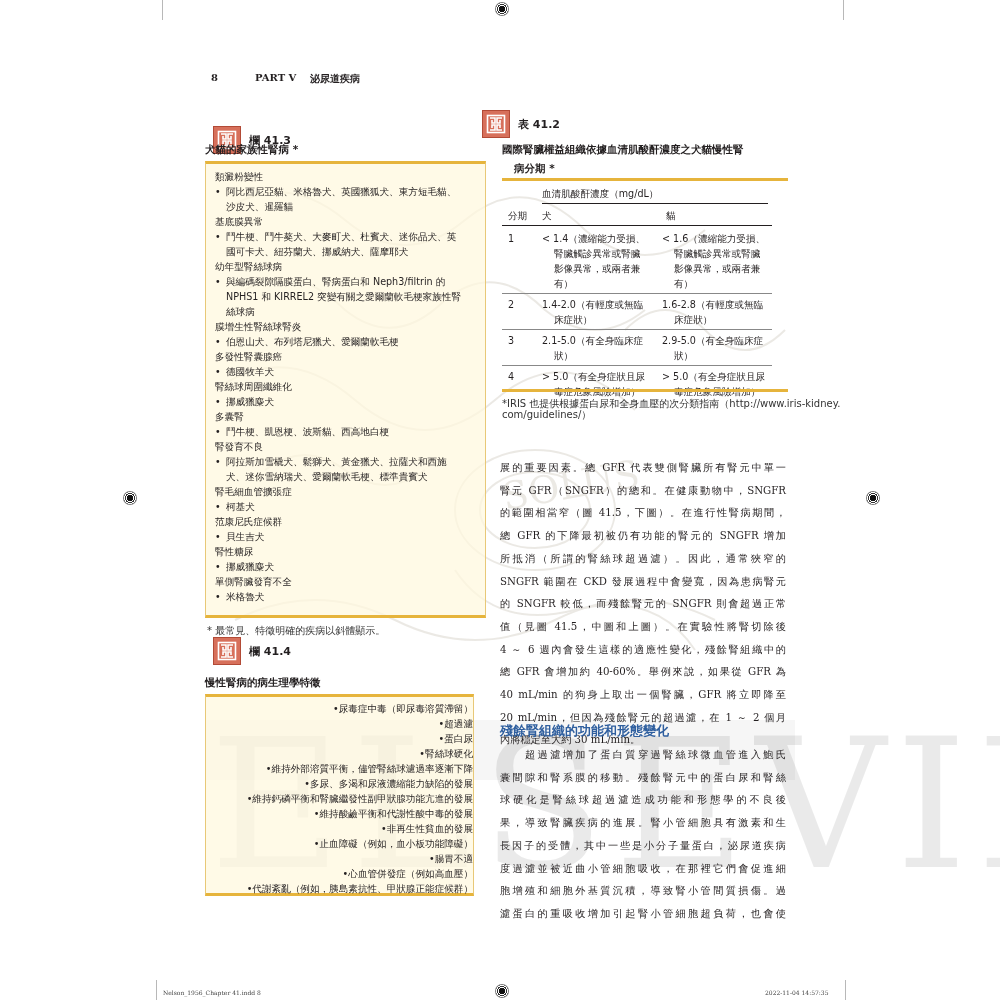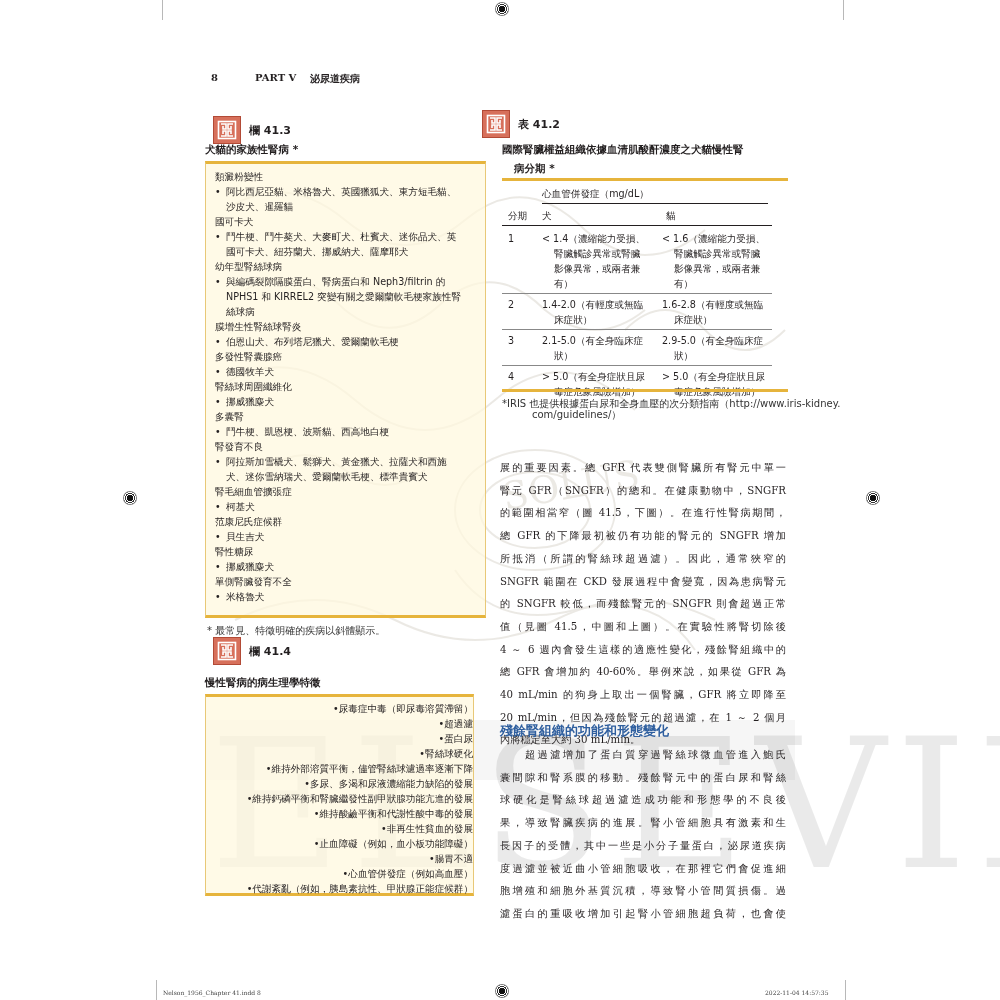--- a/index.html
+++ b/index.html
@@ -78,41 +78,41 @@
 </svg>
 <div class="wm-band"></div>
 <div class="wm-text">ELSEVIER</div>
 
 <div class="running-head">
   <span class="pnum">8</span>
   <span class="part">PART V</span>
   <span>泌尿道疾病</span>
 </div>
 
-<div class="box-head" style="left:213px;top:116px;">
+<div class="box-head" style="left:213px;top:126px;">
   <div class="logo">
     <svg width="20" height="20" viewBox="0 0 20 20">
         <g fill="none" stroke="#fff" stroke-width="1.6">
           <rect x="1.5" y="1.5" width="17" height="17"></rect>
           <path d="M4 4h5v5H6V6"></path>
           <path d="M16 4h-5v5h3V6"></path>
           <path d="M4 16h5v-5H6v3"></path>
           <path d="M16 16h-5v-5h3v3"></path>
         </g>
       </svg>
   </div>
   <span class="box-num">欄 41.3</span>
 </div>
 <div class="box-title" style="left:205px;top:143px;">犬貓的家族性腎病 *</div>
 
 <div class="yellow-box" id="box413" style="left:205px;top:161px;width:281px;height:457px;padding-top:5px;">
     <div class="line cat">類澱粉變性</div>
     <div class="line bul">阿比西尼亞貓、米格魯犬、英國獵狐犬、東方短毛貓、</div>
     <div class="line cont">沙皮犬、暹羅貓</div>
-    <div class="line cat">國可卡犬</div>
+    <div class="line cat">基底膜異常</div>
     <div class="line bul">鬥牛梗、鬥牛獒犬、大麥町犬、杜賓犬、迷你品犬、英</div>
     <div class="line cont">國可卡犬、紐芬蘭犬、挪威納犬、薩摩耶犬</div>
     <div class="line cat">幼年型腎絲球病</div>
     <div class="line bul">與編碼裂隙隔膜蛋白、腎病蛋白和 Neph3/filtrin 的</div>
     <div class="line cont">NPHS1 和 KIRREL2 突變有關之愛爾蘭軟毛梗家族性腎</div>
     <div class="line cont">絲球病</div>
     <div class="line cat">膜增生性腎絲球腎炎</div>
     <div class="line bul">伯恩山犬、布列塔尼獵犬、愛爾蘭軟毛梗</div>
     <div class="line cat">多發性腎囊腺癌</div>
     <div class="line bul">德國牧羊犬</div>
@@ -178,21 +178,21 @@
         </g>
       </svg>
   </div>
   <span class="box-num">表 41.2</span>
 </div>
 <div class="box-title" style="left:502px;top:143px;">國際腎臟權益組織依據血清肌酸酐濃度之犬貓慢性腎</div>
 <div class="box-title" style="left:502px;top:162px;margin-left:12px;">病分期 *</div>
 
 <div class="tbl" id="tbl412" style="left:502px;top:178px;width:286px;height:215px;">
   <div class="rule-gold" style="left:0;top:0;width:286px;"></div>
-  <div class="cell" style="left:40px;top:8px;">心血管併發症（mg/dL）</div>
+  <div class="cell" style="left:40px;top:8px;">血清肌酸酐濃度（mg/dL）</div>
   <div class="rule" style="left:40px;top:25px;width:226px;"></div>
   <div class="cell" style="left:6px;top:30px;">分期</div>
   <div class="cell" style="left:40px;top:30px;">犬</div>
   <div class="cell" style="left:164px;top:30px;">貓</div>
   <div class="rule" style="left:0;top:47px;width:270px;"></div>
   <div id="tbl-rows">
       <div class="cell" style="left: 6px; top: 53px;">1</div>
       <div class="cell" style="left: 40px; top: 53px;">&lt; 1.4（濃縮能力受損、</div>
       <div class="cell" style="left: 52px; top: 68px;">腎臟觸診異常或腎臟</div>
       <div class="cell" style="left: 52px; top: 83px;">影像異常，或兩者兼</div>
@@ -217,21 +217,21 @@
       <div class="cell" style="left: 6px; top: 191px;">4</div>
       <div class="cell" style="left: 40px; top: 191px;">&gt; 5.0（有全身症狀且尿</div>
       <div class="cell" style="left: 52px; top: 206px;">毒症危象風險增加）</div>
       <div class="cell" style="left: 160px; top: 191px;">&gt; 5.0（有全身症狀且尿</div>
       <div class="cell" style="left: 172px; top: 206px;">毒症危象風險增加）</div>
     </div>
   <div class="rule-gold" style="left:0;top:211px;width:286px;"></div>
 </div>
 
 <div class="footnote" style="left:502px;top:398px;">*IRIS 也提供根據蛋白尿和全身血壓的次分類指南（http://www.iris-kidney.</div>
-<div class="footnote" style="left:502px;top:409px;margin-left:30px;">com/guidelines/）</div>
+<div class="footnote" style="left:502px;top:409px;">com/guidelines/）</div>
 
 <div class="body-text" id="para1" style="top:457px;">
     <span class="ln">展的重要因素。總 GFR 代表雙側腎臟所有腎元中單一</span>
     <span class="ln">腎元 GFR（SNGFR）的總和。在健康動物中，SNGFR</span>
     <span class="ln">的範圍相當窄（圖 41.5，下圖）。在進行性腎病期間，</span>
     <span class="ln">總 GFR 的下降最初被仍有功能的腎元的 SNGFR 增加</span>
     <span class="ln">所抵消（所謂的腎絲球超過濾）。因此，通常狹窄的</span>
     <span class="ln">SNGFR 範圍在 CKD 發展過程中會變寬，因為患病腎元</span>
     <span class="ln">的 SNGFR 較低，而殘餘腎元的 SNGFR 則會超過正常</span>
     <span class="ln">值（見圖 41.5，中圖和上圖）。在實驗性將腎切除後</span>

